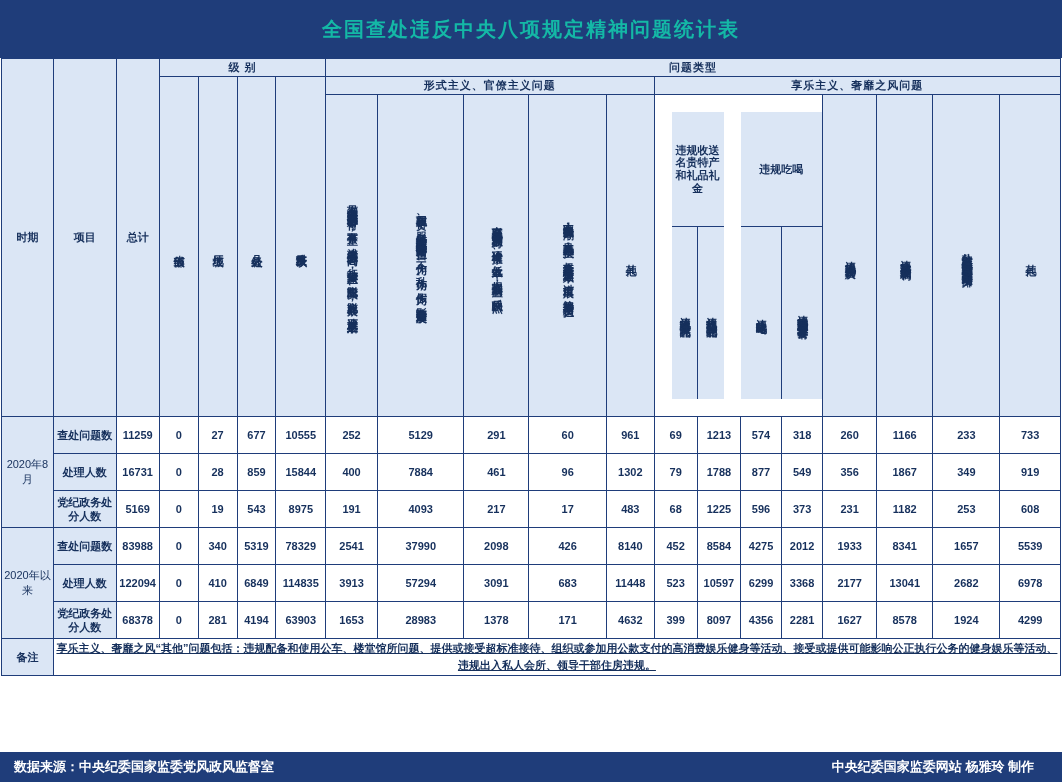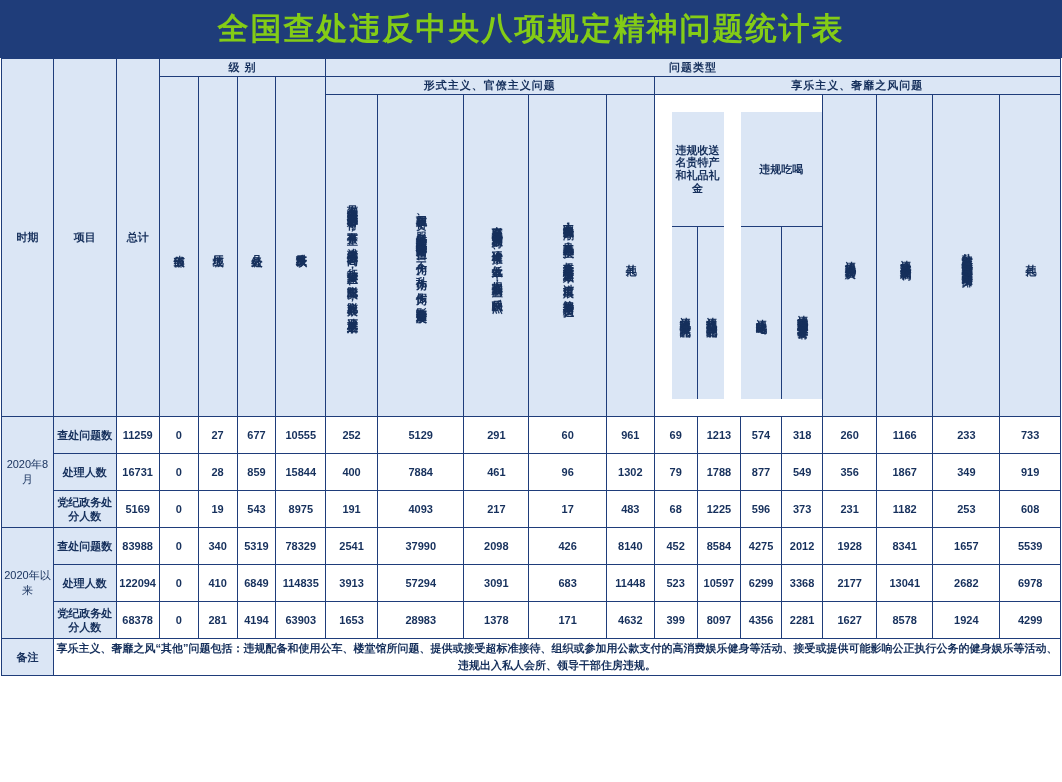--- a/index.html
+++ b/index.html
@@ -10,22 +10,22 @@
     color:#16305c;
     overflow:hidden;
   }
   .page{width:1062px;height:782px;position:relative;background:#ffffff;}
   .title-bar{
     height:58px;
     background:#1f3d7a;
     display:flex;align-items:center;justify-content:center;
   }
   .title-bar .title{
-    color:#84cc16;
-    font-size:31px;
+    color:#14b8a6;
+    font-size:20px;
     font-weight:bold;
     letter-spacing:2px;
     font-family:"DejaVu Sans","Liberation Sans",sans-serif;
   }
   table.main{
     border-collapse:collapse;
     width:1060px;
     margin:0 1px;
     table-layout:fixed;
   }
@@ -95,20 +95,21 @@
     font-size:12.5px;
     width:40px;
   }
   .note-text{
     text-align:left;
     font-size:12.5px;
     line-height:1.55;
     padding:5px 8px;
     font-weight:bold;
     color:#16305c;
+    text-decoration:underline;
   }
   .footer{
     position:absolute;
     left:0;right:0;bottom:0;
     height:30px;
     background:#1f3d7a;
     color:#ffffff;
     display:flex;
     align-items:center;
     font-size:13px;
@@ -283,21 +284,21 @@
         <td class="num">78329</td>
         <td class="num">2541</td>
         <td class="num">37990</td>
         <td class="num">2098</td>
         <td class="num">426</td>
         <td class="num">8140</td>
         <td class="num">452</td>
         <td class="num">8584</td>
         <td class="num">4275</td>
         <td class="num">2012</td>
-        <td class="num">1928</td>
+        <td class="num">1933</td>
         <td class="num">8341</td>
         <td class="num">1657</td>
         <td class="num">5539</td>
       </tr>
       <tr>
         <th class="rowlabel">处理人数</th>
         <td class="num">122094</td>
         <td class="num">0</td>
         <td class="num">410</td>
         <td class="num">6849</td>
@@ -338,14 +339,18 @@
         <td class="num">4299</td>
       </tr>
 
       <tr>
         <th class="note-label">备注</th>
         <td class="note-text" colspan="19">享乐主义、奢靡之风“其他”问题包括：违规配备和使用公车、楼堂馆所问题、提供或接受超标准接待、组织或参加用公款支付的高消费娱乐健身等活动、接受或提供可能影响公正执行公务的健身娱乐等活动、违规出入私人会所、领导干部住房违规。</td>
       </tr>
     </tbody>
   </table>
 
+  <div class="footer">
+    <div class="left">数据来源：中央纪委国家监委党风政风监督室</div>
+    <div class="right">中央纪委国家监委网站 杨雅玲 制作</div>
+  </div>
 
 </div>
 
 </body></html>

